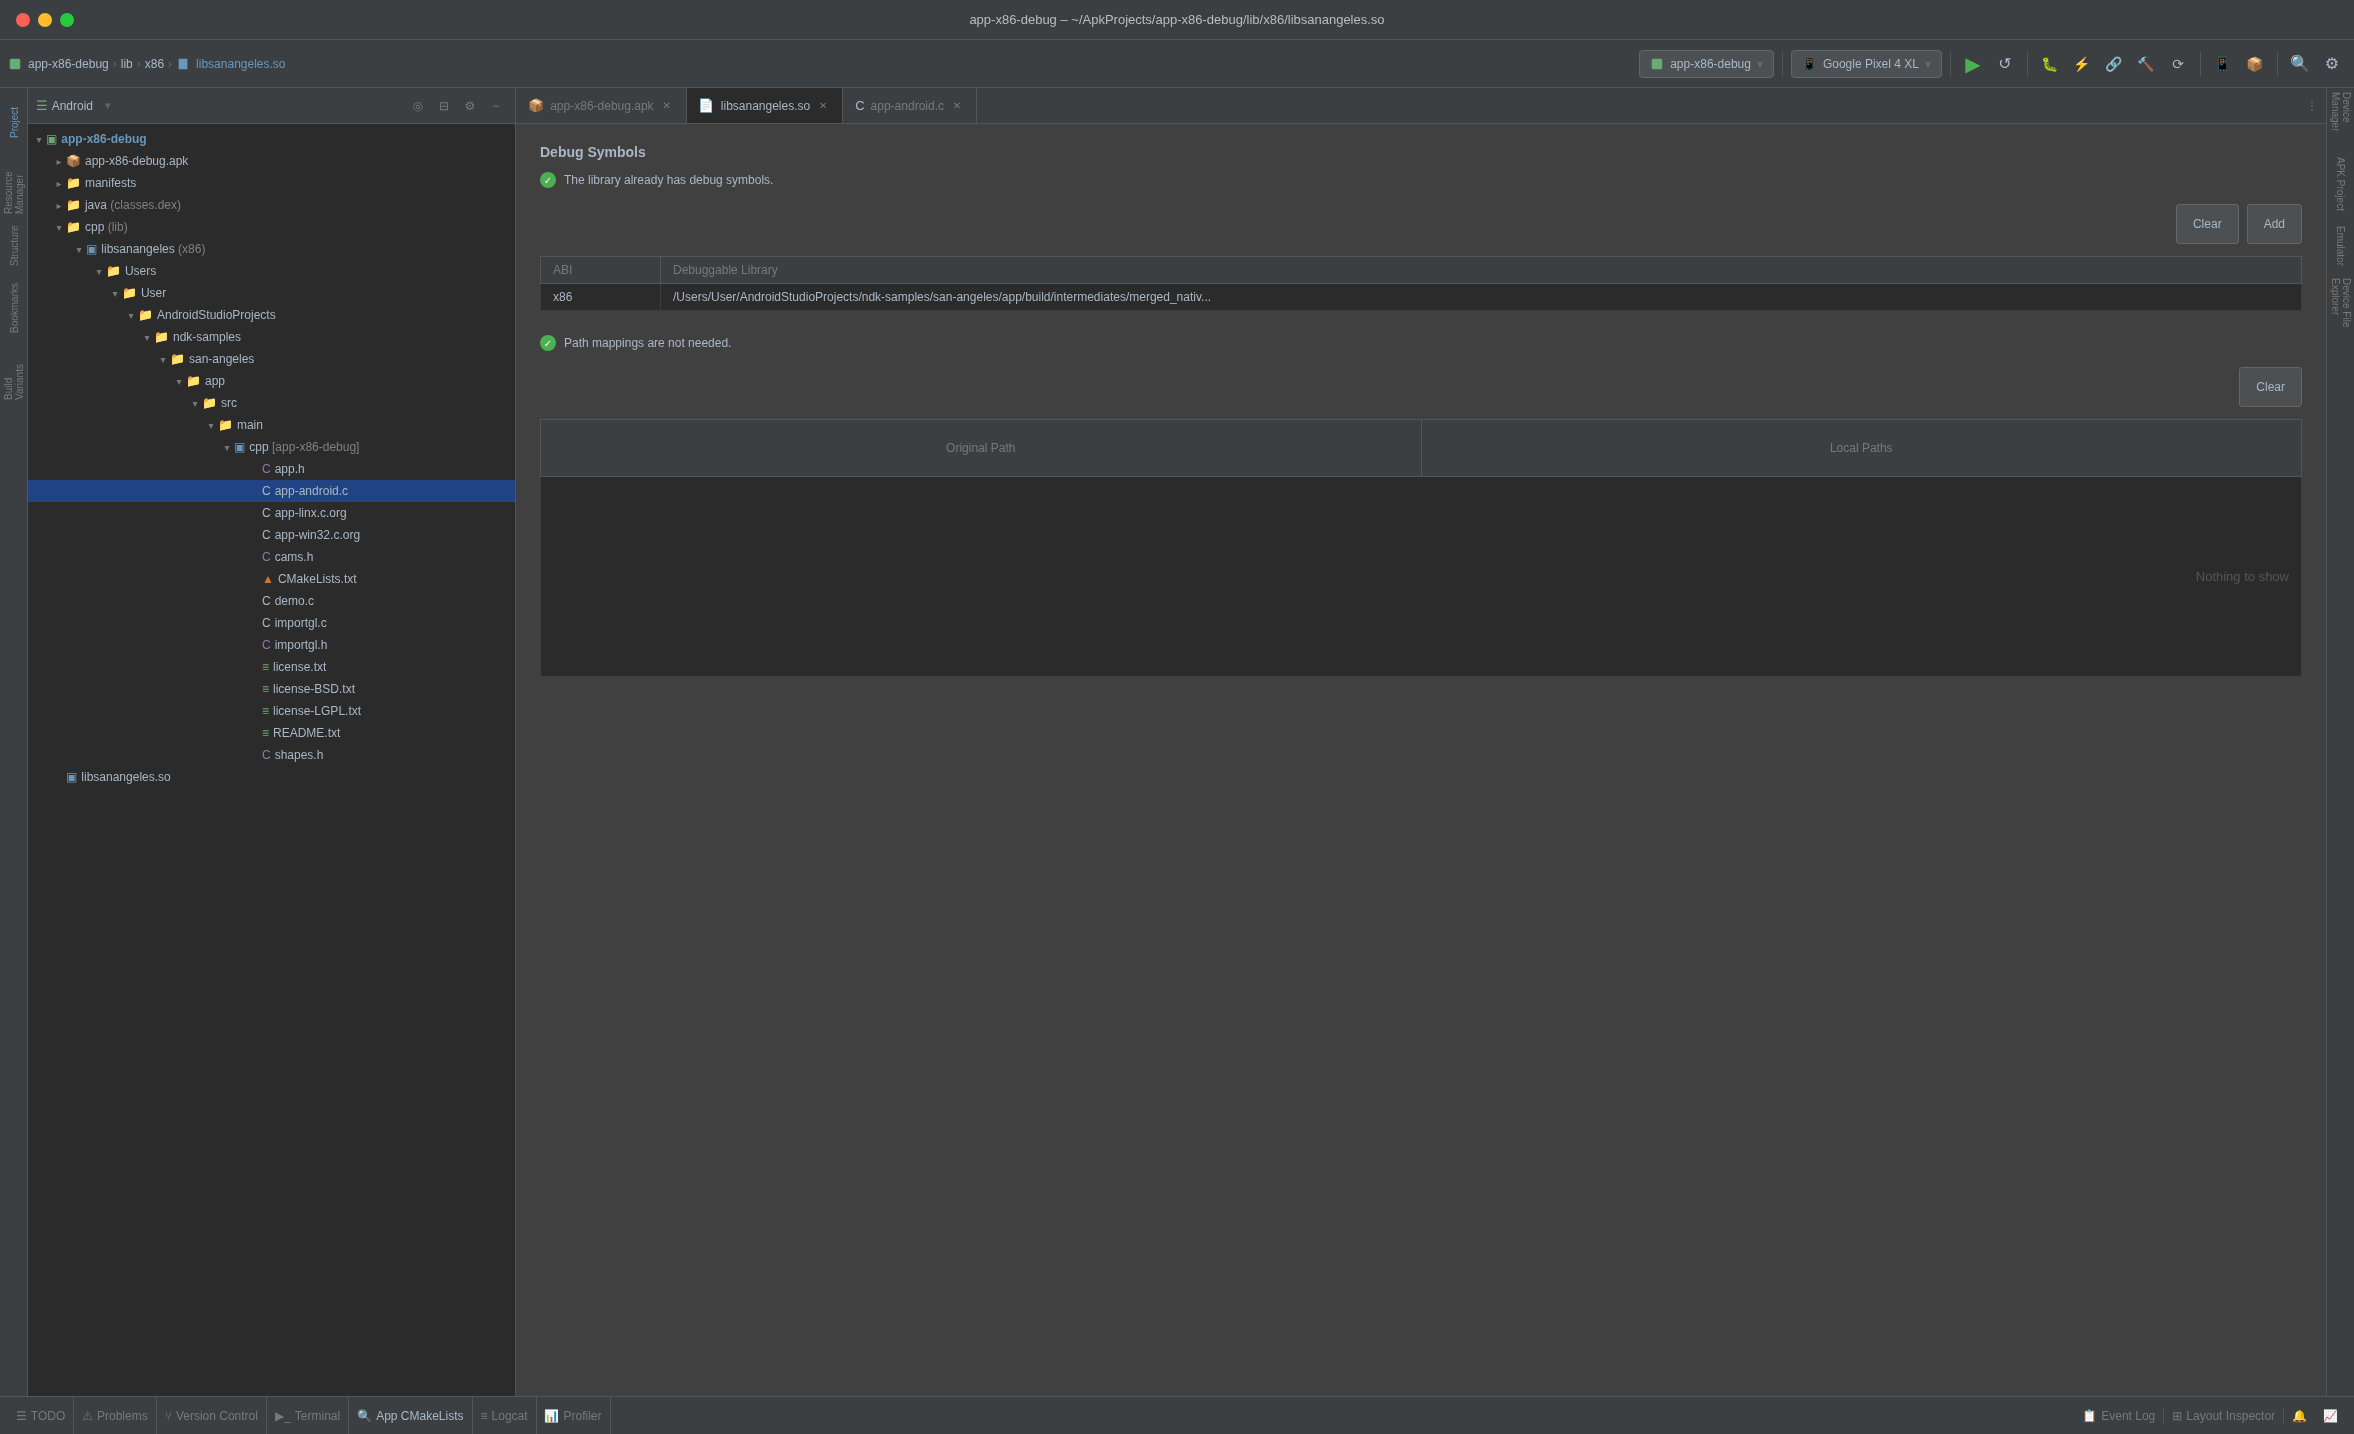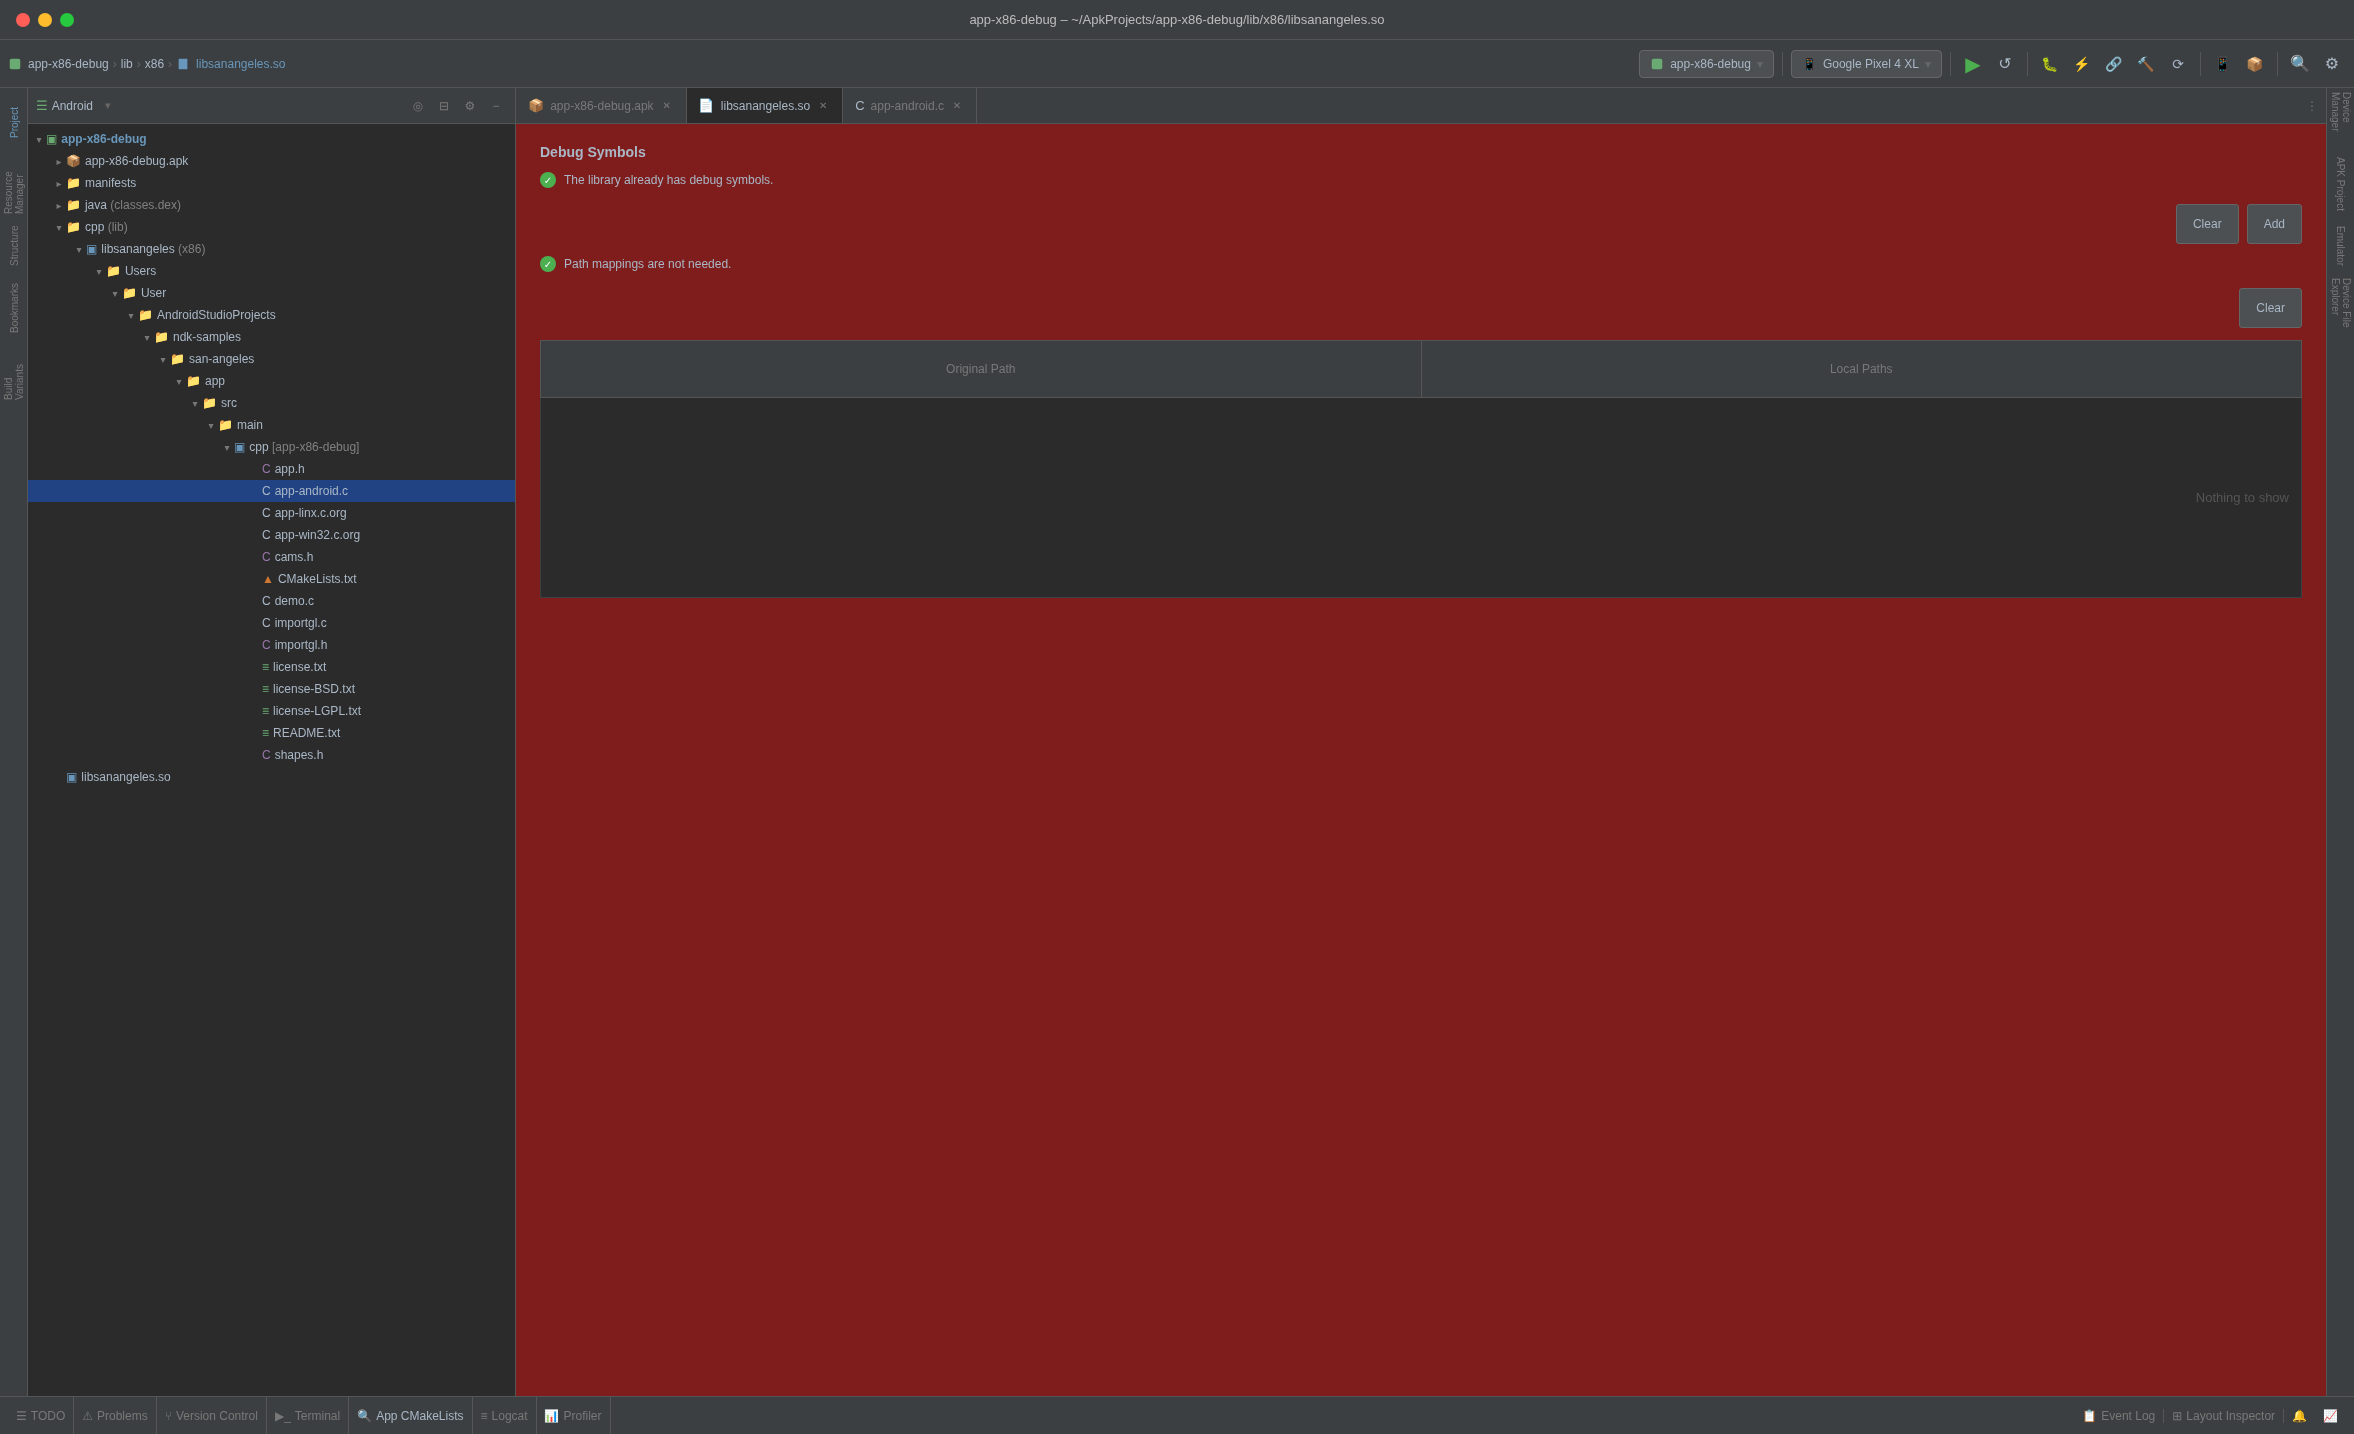--- a/index.html
+++ b/index.html
@@ -229,21 +229,21 @@
       justify-content: center;
       color: #787878;
       margin-left: auto;
     }
 
     
     .debug-content {
       flex: 1;
       overflow-y: auto;
       padding: 20px 24px;
-      background: #7f1d1d;
+      background: #404040;
     }
     .section-title {
       font-size: 14px;
       font-weight: 600;
       color: #a9b7c6;
       margin-bottom: 12px;
     }
     .status-row {
       display: flex;
       align-items: center;
@@ -708,20 +708,34 @@
       <div class="status-row">
         <div class="status-icon-green">✓</div>
         <span>The library already has debug symbols.</span>
       </div>
 
       <div class="action-row">
         <button class="btn">Clear</button>
         <button class="btn">Add</button>
       </div>
 
+      <table class="data-table">
+        <thead>
+          <tr>
+            <th style="width: 120px;">ABI</th>
+            <th>Debuggable Library</th>
+          </tr>
+        </thead>
+        <tbody>
+          <tr>
+            <td>x86</td>
+            <td>/Users/User/AndroidStudioProjects/ndk-samples/san-angeles/app/build/intermediates/merged_nativ...</td>
+          </tr>
+        </tbody>
+      </table>
 
       <div class="path-mappings-section">
 
         <div class="status-row">
           <div class="status-icon-green">✓</div>
           <span>Path mappings are not needed.</span>
         </div>
 
         <div class="action-row">
           <button class="btn">Clear</button>

